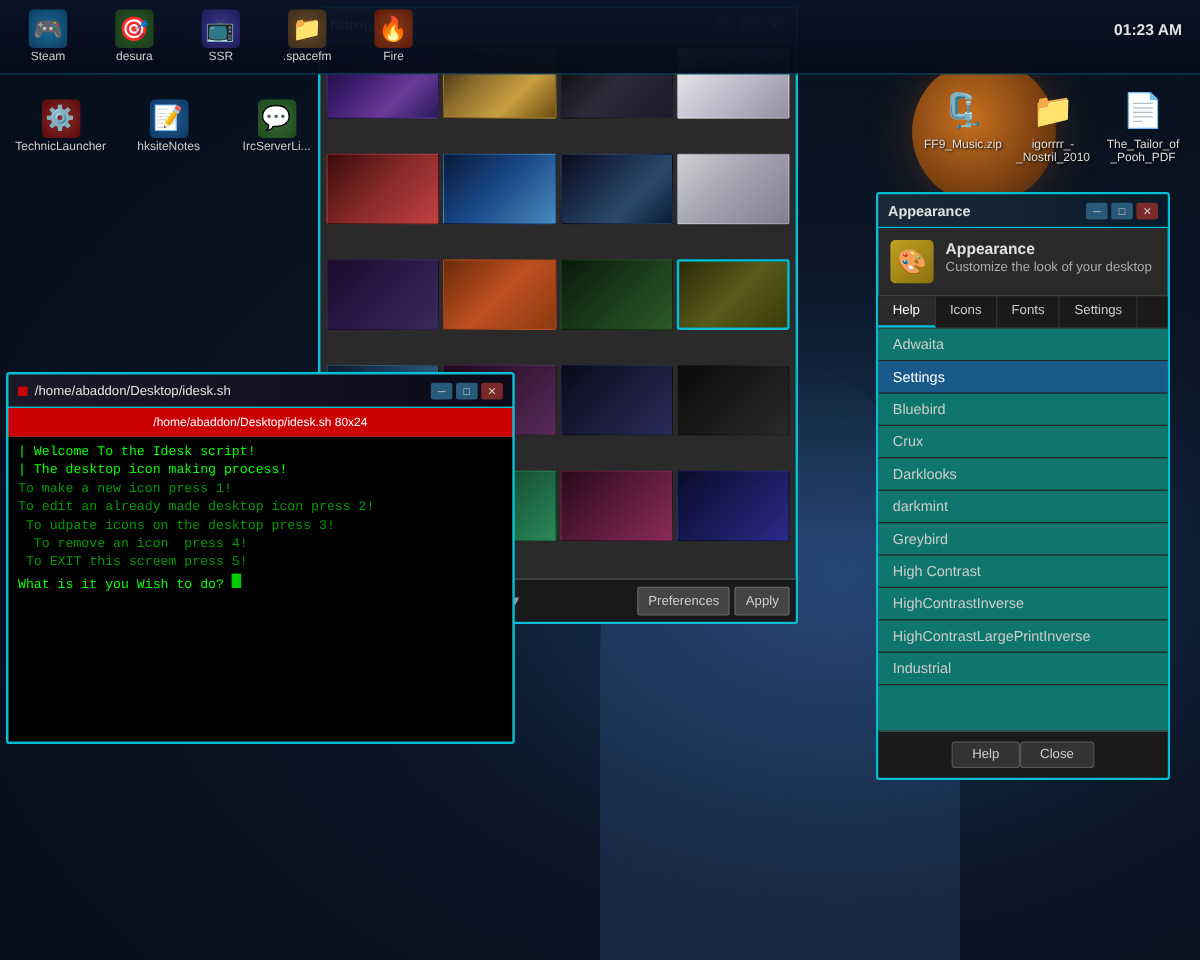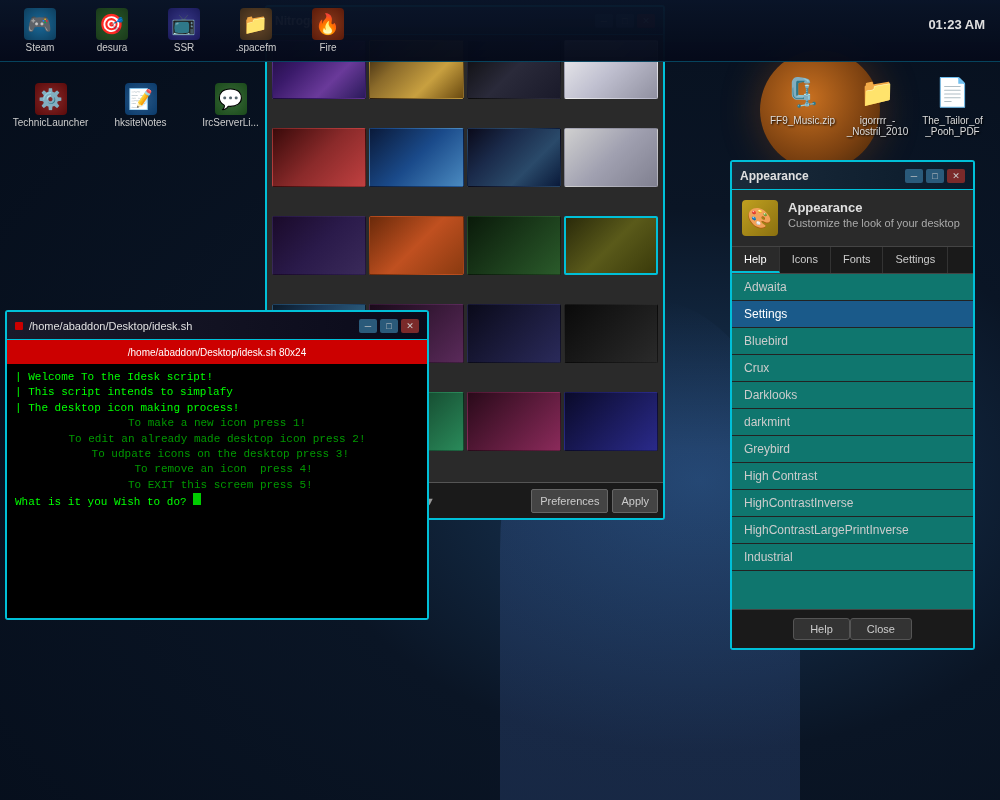--- a/index.html
+++ b/index.html
@@ -293,21 +293,21 @@
       flex: 1;
       padding: 6px 8px;
       overflow: hidden;
       font-family: 'Courier New', monospace;
       font-size: 11px;
       color: #00cc00;
       line-height: 1.4;
       background: #000;
     }
     .terminal-line { white-space: pre; }
-    .terminal-line.dim { color: #009900; text-align: center; }
+    .terminal-line.dim { color: #009900; }
     .terminal-line.bright { color: #00ff00; }
     .terminal-cursor { 
       display: inline-block;
       width: 8px;
       height: 12px;
       background: #00cc00;
       animation: blink 1s step-end infinite;
     }
     @keyframes blink { 50% { opacity: 0; } }
 
@@ -569,21 +569,20 @@
       <div class="deco-btn deco-min">─</div>
       <div class="deco-btn deco-max">□</div>
       <div class="deco-btn deco-close">✕</div>
     </div>
   </div>
   <div class="terminal-inner-bar">
     <div class="terminal-inner-title">/home/abaddon/Desktop/idesk.sh 80x24</div>
   </div>
   <div class="terminal-body" id="terminal-body">
   <div class="terminal-line bright">| Welcome To the Idesk script!</div>
-      <div class="terminal-line bright">| This script intends to simplafy</div>
       <div class="terminal-line bright">| The desktop icon making process!</div>
       <div class="terminal-line dim"></div>
       <div class="terminal-line dim">To make a new icon press 1!</div>
       <div class="terminal-line dim">To edit an already made desktop icon press 2!</div>
       <div class="terminal-line dim"> To udpate icons on the desktop press 3!</div>
       <div class="terminal-line dim">  To remove an icon  press 4!</div>
       <div class="terminal-line dim"></div>
       <div class="terminal-line dim"> To EXIT this screem press 5!</div>
       <div class="terminal-line dim"></div>
       <div class="terminal-line bright">What is it you Wish to do? <span class="terminal-cursor"></span></div>

